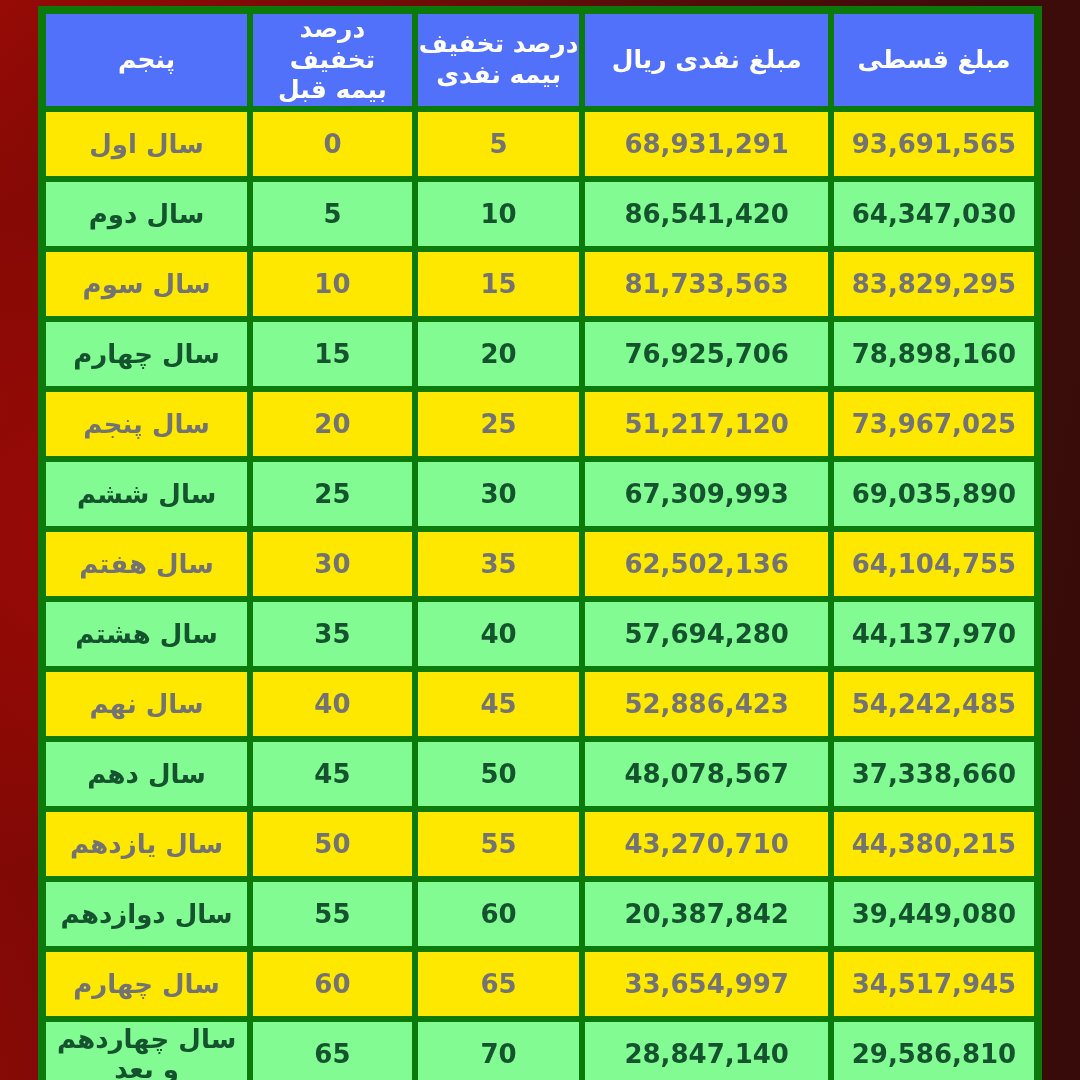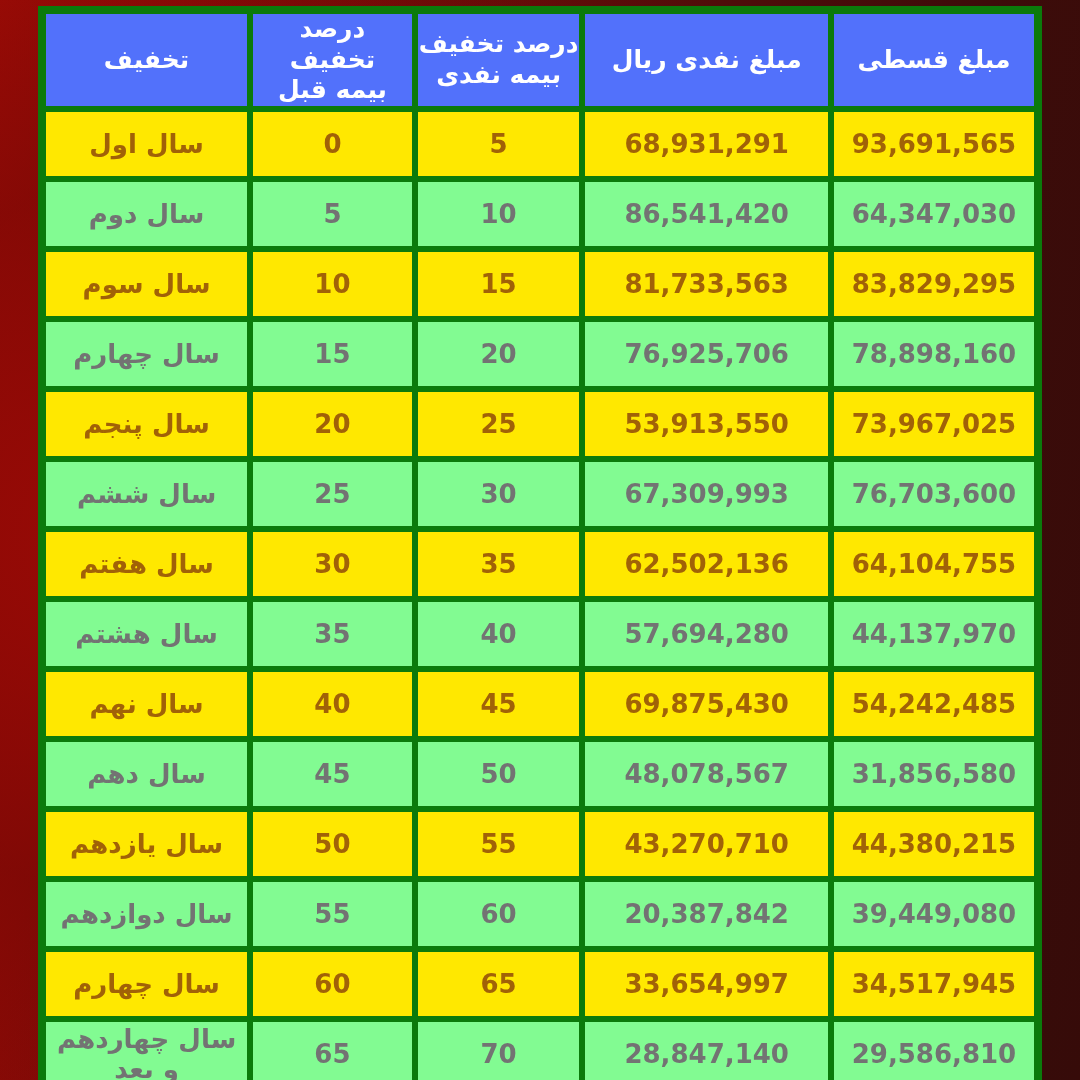--- a/index.html
+++ b/index.html
@@ -76,25 +76,25 @@
   tbody tr { height: 70px; }
 
   tbody td {
     font-size: 26px;
     font-weight: bold;
     height: 70px;
   }
 
   tbody tr.row-odd td {
     background: #ffe800;
-    color: #a16207;
+    color: #737373;
   }
   tbody tr.row-even td {
     background: #82fb92;
-    color: #737373;
+    color: #14532d;
   }
 
   tbody td.num {
     font-family: "DejaVu Sans", "Liberation Sans", sans-serif;
     font-size: 26px;
     direction: ltr;
     unicode-bidi: isolate;
   }
   tbody td.pct {
     font-size: 26px;
@@ -129,21 +129,21 @@
           </th>
           <th>
             <span class="hdr-line">درصد تخفیف</span>
             <span class="hdr-line">بیمه نفدی</span>
           </th>
           <th>
             <span class="hdr-line">درصد تخفیف</span>
             <span class="hdr-line">بیمه قبل</span>
           </th>
           <th>
-            <span class="hdr-line">تخفیف</span>
+            <span class="hdr-line">پنجم</span>
           </th>
         </tr>
       </thead>
       <tbody id="table-body">
 
       <tr class="row-odd">
             <td class="num">93,691,565</td>
             <td class="num">68,931,291</td>
             <td class="pct">5</td>
             <td class="pct">0</td>
@@ -165,27 +165,27 @@
           </tr>
           <tr class="row-even">
             <td class="num">78,898,160</td>
             <td class="num">76,925,706</td>
             <td class="pct">20</td>
             <td class="pct">15</td>
             <td class="label">سال چهارم</td>
           </tr>
           <tr class="row-odd">
             <td class="num">73,967,025</td>
-            <td class="num">53,913,550</td>
+            <td class="num">51,217,120</td>
             <td class="pct">25</td>
             <td class="pct">20</td>
             <td class="label">سال پنجم</td>
           </tr>
           <tr class="row-even">
-            <td class="num">76,703,600</td>
+            <td class="num">69,035,890</td>
             <td class="num">67,309,993</td>
             <td class="pct">30</td>
             <td class="pct">25</td>
             <td class="label">سال ششم</td>
           </tr>
           <tr class="row-odd">
             <td class="num">64,104,755</td>
             <td class="num">62,502,136</td>
             <td class="pct">35</td>
             <td class="pct">30</td>
@@ -193,27 +193,27 @@
           </tr>
           <tr class="row-even">
             <td class="num">44,137,970</td>
             <td class="num">57,694,280</td>
             <td class="pct">40</td>
             <td class="pct">35</td>
             <td class="label">سال هشتم</td>
           </tr>
           <tr class="row-odd">
             <td class="num">54,242,485</td>
-            <td class="num">69,875,430</td>
+            <td class="num">52,886,423</td>
             <td class="pct">45</td>
             <td class="pct">40</td>
             <td class="label">سال نهم</td>
           </tr>
           <tr class="row-even">
-            <td class="num">31,856,580</td>
+            <td class="num">37,338,660</td>
             <td class="num">48,078,567</td>
             <td class="pct">50</td>
             <td class="pct">45</td>
             <td class="label">سال دهم</td>
           </tr>
           <tr class="row-odd">
             <td class="num">44,380,215</td>
             <td class="num">43,270,710</td>
             <td class="pct">55</td>
             <td class="pct">50</td>

